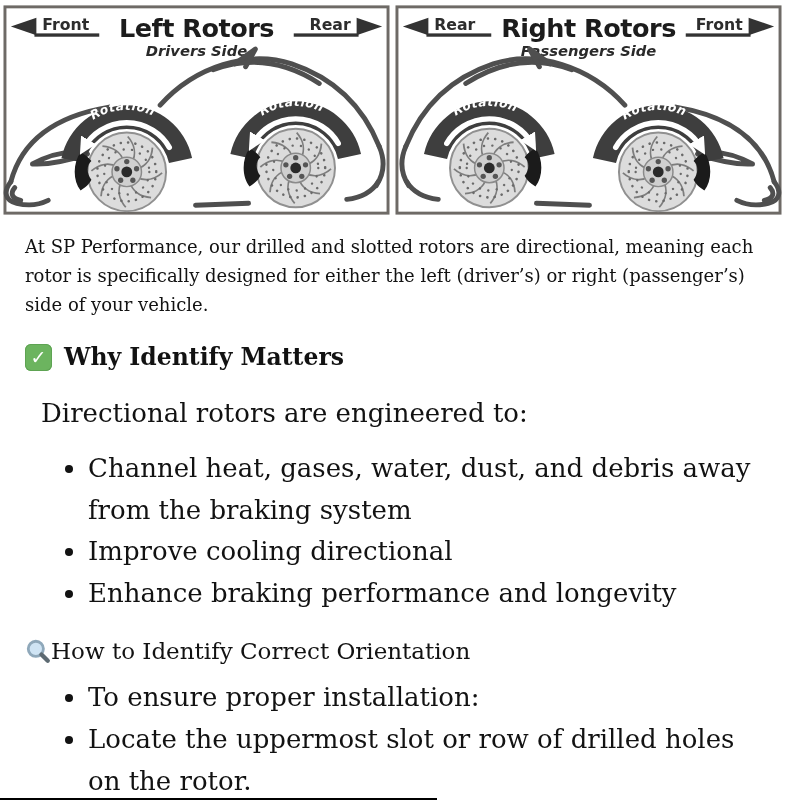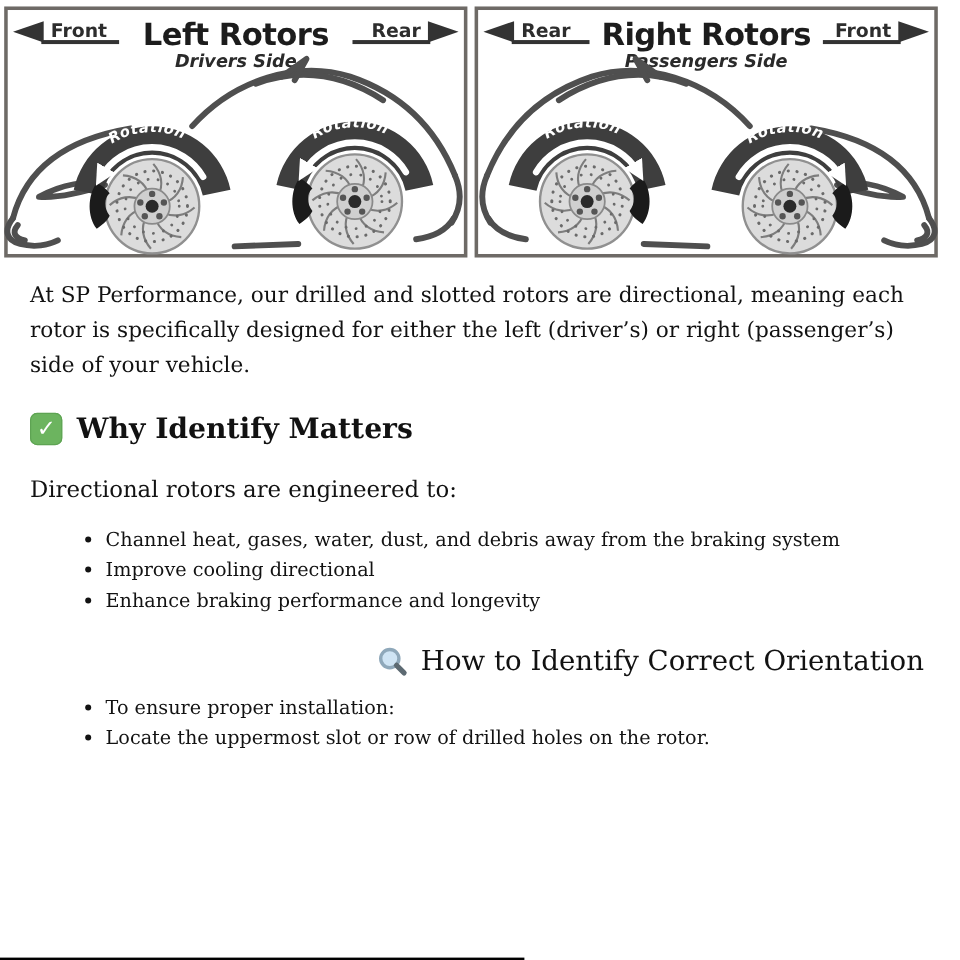--- a/index.html
+++ b/index.html
@@ -22,25 +22,25 @@
   .rot-text{font:italic bold 12.5px "DejaVu Sans",sans-serif;fill:#fff;letter-spacing:.5px;}
   .tp{fill:none;stroke:none;}
   
   .content{padding:0 30px 0 25px;}
   .intro{margin:16px 0 0 0;font-size:18px;line-height:1.6;max-width:742px;}
   .h-why{margin:24px 0 0 0;display:flex;align-items:center;gap:12px;
          font-size:23.5px;font-weight:bold;}
   .check-icon{width:27px;height:27px;background:#6cb45f;border-radius:6px;flex:0 0 auto;
          display:inline-flex;align-items:center;justify-content:center;
          color:#fff;font:bold 19px "DejaVu Sans",sans-serif;box-shadow:inset 0 0 0 1px #5ea353;}
-  .lead{margin:22px 0 0 0;font-size:19px;line-height:1.6;}
+  .lead{margin:22px 0 0 16px;font-size:26px;line-height:1.6;}
   ul{margin:13px 0 0 0;padding:0 0 0 63px;}
-  li{font-size:16px;line-height:1.6;max-width:690px;}
-  .h-identify{margin:24px 0 0 0;display:flex;align-items:center;gap:11px;
-         font-size:23px;font-weight:normal;justify-content:flex-end;}
+  li{font-size:26px;line-height:1.6;max-width:690px;}
+  .h-identify{margin:24px 0 0 0;display:flex;align-items:center;
+         font-size:23px;font-weight:normal;}
   .mag-icon-wrap{display:inline-flex;flex:0 0 auto;}
   .bottom-rule{position:absolute;left:0;bottom:0;width:437px;height:2px;background:#000;}
 </style>
 </head>
 <body>
 
 <div class="diagram">
 
   <svg class="panel-svg" viewBox="0 0 394 214">
     <defs>

